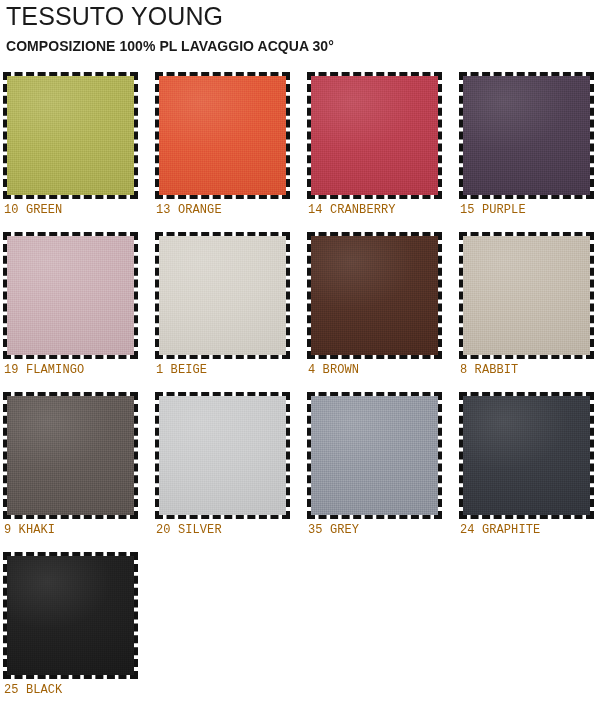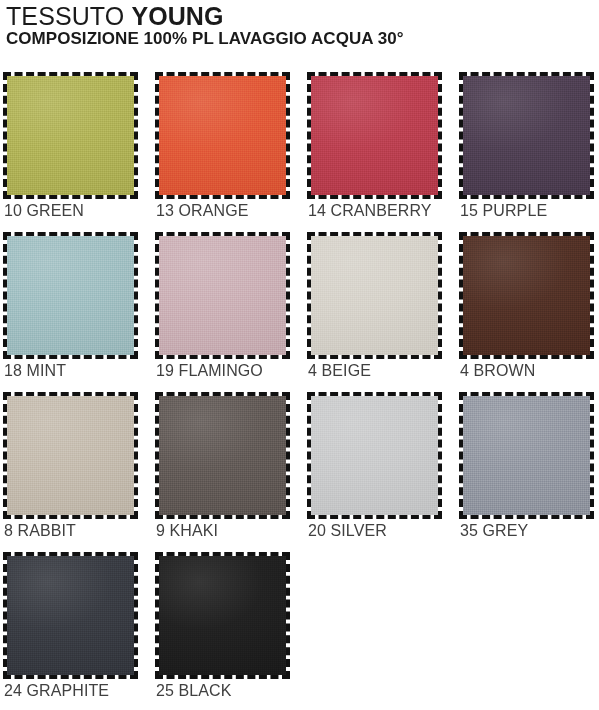--- a/index.html
+++ b/index.html
@@ -30,25 +30,25 @@
     width: 580px;
   }
   .title {
     font-size: 25px;
     line-height: 28px;
     color: #1a1a1a;
     letter-spacing: 0.1px;
     white-space: nowrap;
   }
   .title .t-light { font-weight: 400; margin-top: 21px; }
-  .title .t-bold  { font-weight: 700; text-align: right; }
+  .title .t-bold  { font-weight: 400; text-align: right; }
 
   .subtitle {
-    margin-top: 2px;
-    font-size: 17px;
+    margin-top: 9px;
+    font-size: 14px;
     font-weight: 700;
     line-height: 14px;
     color: #1a1a1a;
     letter-spacing: 0.05px;
     white-space: nowrap;
   }
 
   
   .grid {
     position: absolute;
@@ -108,25 +108,26 @@
       radial-gradient(120% 95% at 32% 22%,
         rgba(255,255,255,0.12) 0%,
         rgba(255,255,255,0.03) 42%,
         rgba(0,0,0,0.045) 100%);
   }
 
   .label {
     position: absolute;
     left: 1px;
     top: 131px;
-    font-size: 16px;
+    font-size: 12px;
     line-height: 15px;
-    color: #404040;
+    color: #a16207;
     white-space: nowrap;
     letter-spacing: 0.1px;
+    font-family: Liberation Mono, monospace;
   }
 </style>
 </head>
 <body>
 
 <div class="sheet">
 
   <div class="header">
     <div class="title">
       <span class="t-light">TESSUTO </span><span class="t-bold">YOUNG</span>
@@ -166,44 +167,35 @@
         <div class="swatch-wrap">
           <div class="swatch" style="background-color: rgb(73, 58, 77);">
             <div class="weave"></div>
             <div class="sheen"></div>
           </div>
         </div>
         <div class="label">15 PURPLE</div>
       </div>
       <div class="cell">
         <div class="swatch-wrap">
-          <div class="swatch" style="background-color: rgb(157, 189, 192);">
-            <div class="weave"></div>
-            <div class="sheen"></div>
-          </div>
-        </div>
-        <div class="label">18 MINT</div>
-      </div>
-      <div class="cell">
-        <div class="swatch-wrap">
           <div class="swatch" style="background-color: rgb(202, 174, 180);">
             <div class="weave"></div>
             <div class="sheen"></div>
           </div>
         </div>
         <div class="label">19 FLAMINGO</div>
       </div>
       <div class="cell">
         <div class="swatch-wrap">
           <div class="swatch" style="background-color: rgb(213, 209, 200);">
             <div class="weave"></div>
             <div class="sheen"></div>
           </div>
         </div>
-        <div class="label">4 BEIGE</div>
+        <div class="label">1 BEIGE</div>
       </div>
       <div class="cell">
         <div class="swatch-wrap">
           <div class="swatch" style="background-color: rgb(76, 43, 32);">
             <div class="weave"></div>
             <div class="sheen"></div>
           </div>
         </div>
         <div class="label">4 BROWN</div>
       </div>

